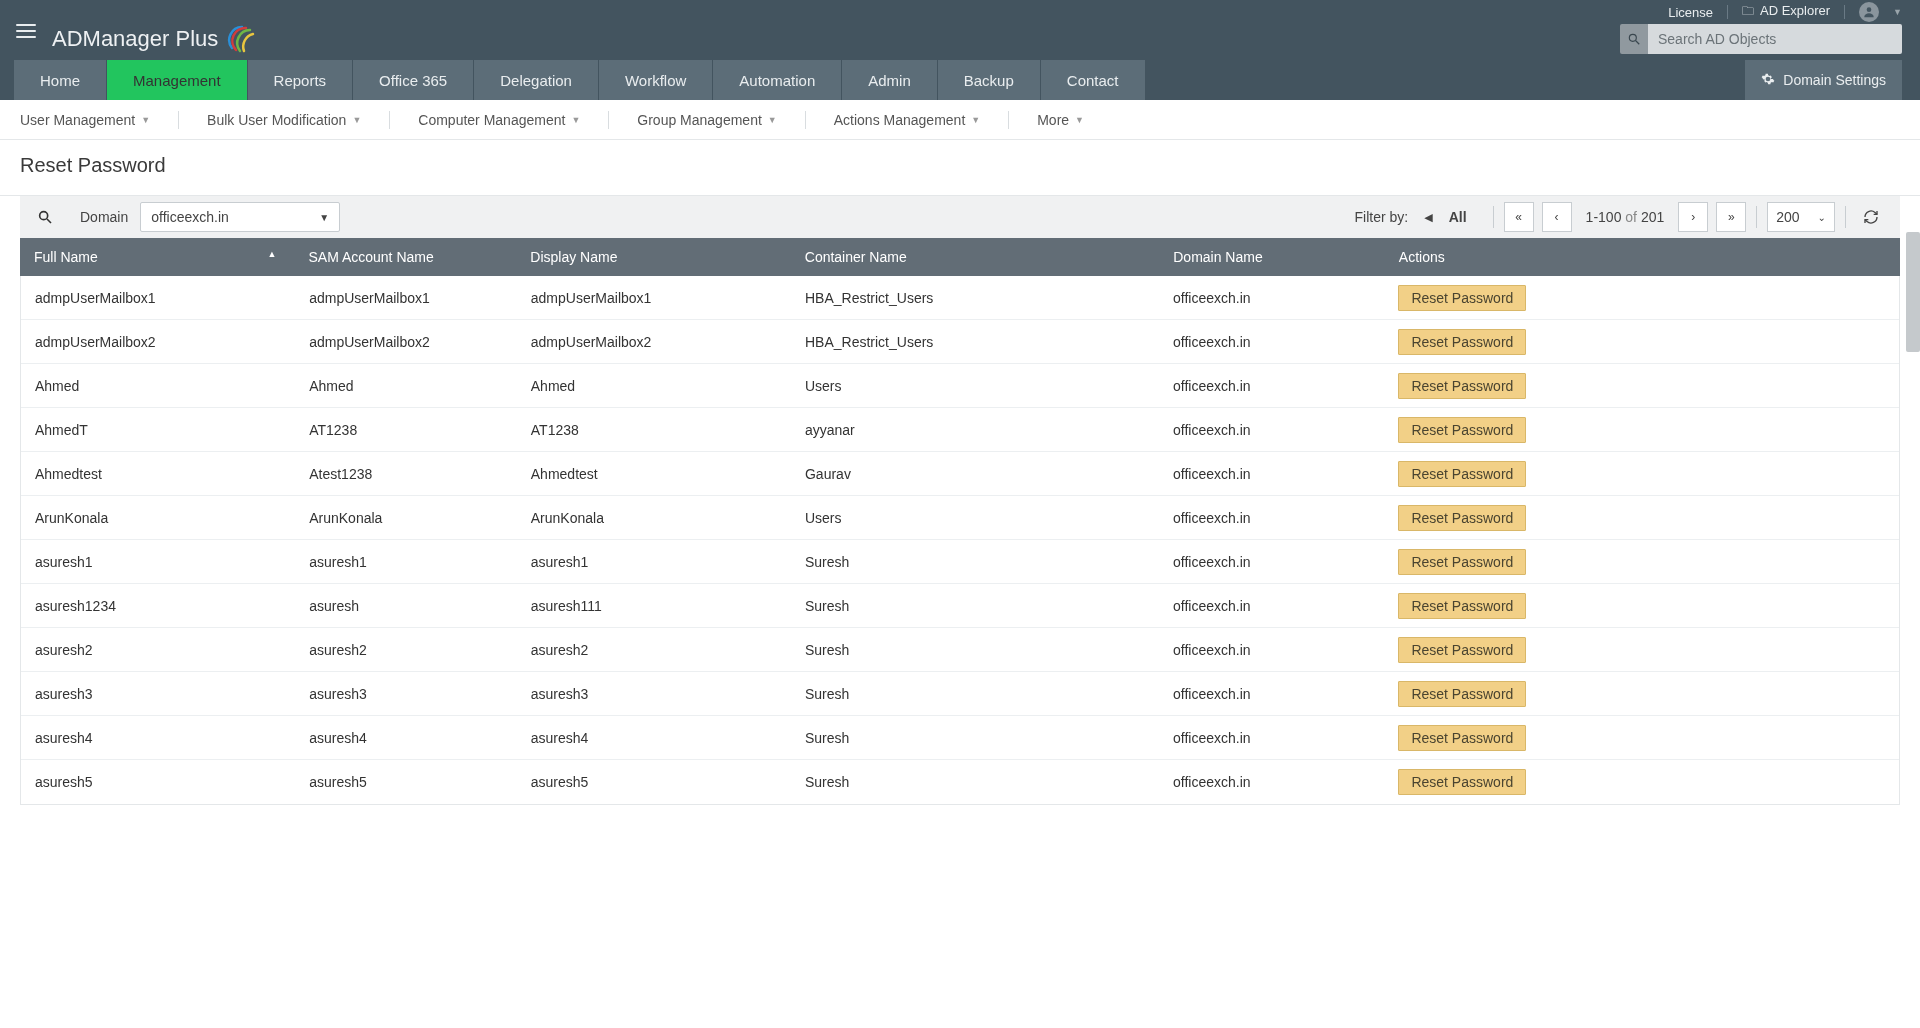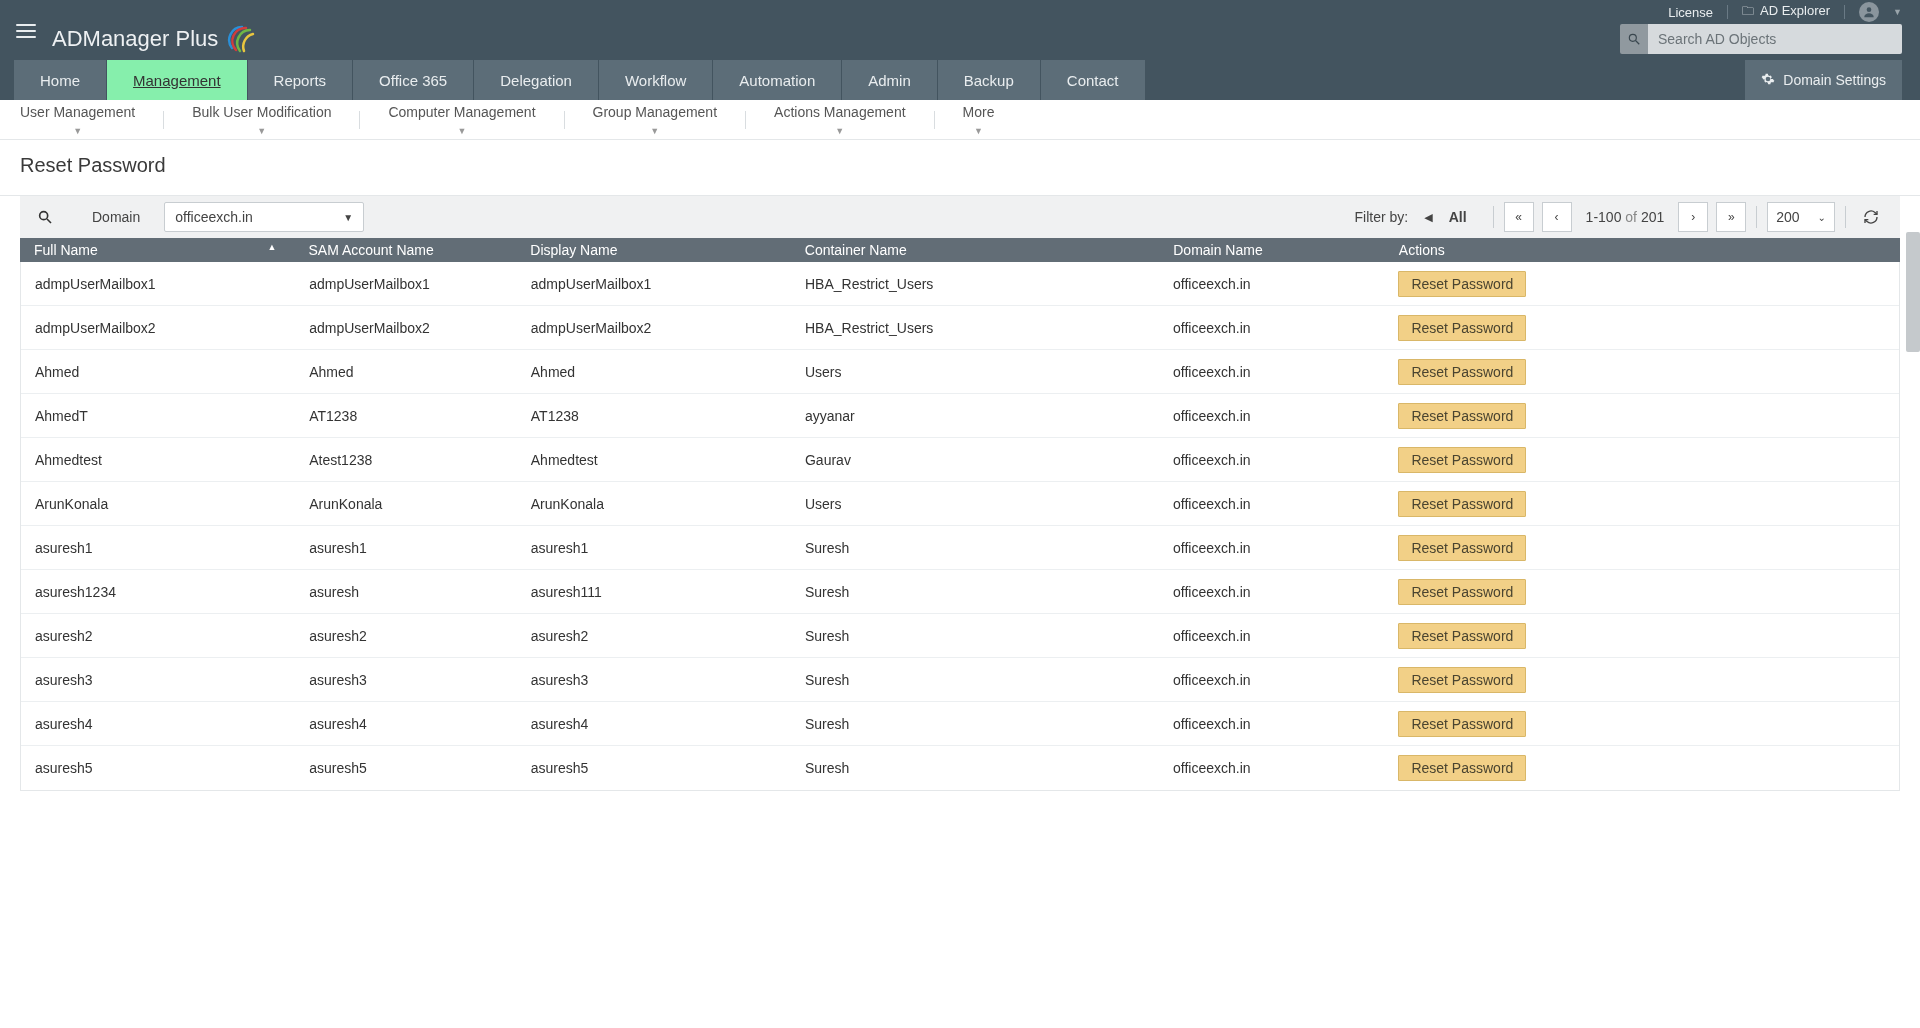--- a/index.html
+++ b/index.html
@@ -22,56 +22,56 @@
 .brand-arc { width: 30px; height: 30px; position: relative; }
 .brand-arc svg { display: block; }
 .search-wrap { margin-left: auto; display: flex; align-items: center; }
 .search-wrap .search-ico { width: 28px; height: 30px; background: #90999f; display: flex; align-items: center; justify-content: center; color: #3a474f; border-top-left-radius: 2px; border-bottom-left-radius: 2px; }
 .search-wrap input { width: 254px; height: 30px; border: none; padding: 0 10px; font-size: 14px; background: #d6dadd; color: #7f1d1d; outline: none; border-top-right-radius: 2px; border-bottom-right-radius: 2px; }
 .search-wrap input::placeholder { color: #6b7378; }
 
 
 .navbar { background: #43545f; display: flex; align-items: stretch; height: 40px; padding-left: 14px; padding-right: 18px; }
 .nav-tab { color: #e9edef; padding: 0 26px; display: flex; align-items: center; font-size: 15px; cursor: pointer; background: #5c6d78; margin-right: 1px; }
-.nav-tab.active { background: #86efac; color: #333; font-weight: 500; text-decoration: underline; }
+.nav-tab.active { background: #22c55e; color: #333; font-weight: 500; }
 .nav-spacer { flex: 1; }
 .domain-settings { background: #5c6d78; color: #e9edef; display: flex; align-items: center; gap: 8px; padding: 0 16px; cursor: pointer; font-size: 14px; }
 .gear { font-size: 14px; }
 
 
 .subnav { height: 40px; display: flex; align-items: center; border-bottom: 1px solid #e4e7e9; padding: 0 20px; gap: 28px; font-size: 14px; color: #555; }
-.subnav-item { display: flex; align-items: center; gap: 6px; cursor: pointer; flex-direction: column; }
+.subnav-item { display: flex; align-items: center; gap: 6px; cursor: pointer; }
 .subnav-item .caret { font-size: 9px; color: #999; }
 .subnav .vsep { width: 1px; height: 18px; background: #d9dde0; }
 
 
 .page-title { padding: 14px 20px 18px; font-size: 20px; color: #3a3a3a; border-bottom: 1px solid #e4e7e9; }
 
 
 .toolbar { background: #f0f1f2; height: 42px; display: flex; align-items: center; padding: 0 14px; margin: 0 20px; font-size: 14px; color: #444; }
 .toolbar .search-ico { width: 22px; height: 22px; display: flex; align-items: center; justify-content: center; cursor: pointer; color: #333; margin-right: 12px; }
-.toolbar .domain-label { margin: 0 24px; }
+.toolbar .domain-label { margin: 0 12px; }
 .domain-select { height: 30px; border: 1px solid #c8cdd1; background: #fff; padding: 0 36px 0 10px; border-radius: 2px; font-size: 14px; display: flex; align-items: center; cursor: pointer; position: relative; min-width: 200px; }
 .domain-select .caret { position: absolute; right: 10px; font-size: 10px; }
 .toolbar .flex { flex: 1; }
 .filter-by { display: flex; align-items: center; gap: 16px; margin-right: 24px; }
 .filter-by .arrow { font-size: 11px; cursor: pointer; }
 .filter-by b { font-weight: 700; }
 .pager { display: flex; align-items: center; gap: 8px; }
 .pager .vsep { width: 1px; height: 22px; background: #c8cdd1; margin: 0 2px; }
 .pg-btn { width: 30px; height: 30px; border: 1px solid #c8cdd1; background: #fff; display: flex; align-items: center; justify-content: center; cursor: pointer; font-size: 12px; }
 .pg-info { padding: 0 6px; }
 .pg-info .of { color: #888; }
 .size-select { height: 30px; border: 1px solid #c8cdd1; background: #fff; display: flex; align-items: center; padding: 0 8px; gap: 18px; cursor: pointer; }
 .size-select .caret { font-size: 10px; }
 .refresh-btn { width: 30px; height: 30px; display: flex; align-items: center; justify-content: center; cursor: pointer; color: #444; }
 
 
 .table-wrap { margin: 0 20px; position: relative; }
-.table-header { background: #626d76; color: #fff; display: flex; height: 24px; align-items: center; font-size: 14px; position: relative; }
+.table-header { background: #626d76; color: #fff; display: flex; height: 38px; align-items: center; font-size: 14px; position: relative; }
 .th { padding: 0 14px; position: relative; }
 .th-sort::after { content: "\25B2"; position: absolute; right: 18px; font-size: 9px; }
 .col-full { width: 14.6%; }
 .col-sam { width: 11.8%; }
 .col-disp { width: 14.6%; }
 .col-cont { width: 19.6%; }
 .col-dom { width: 12%; }
 .col-act { flex: 1; }
 
 .table-body { border: 1px solid #e4e7e9; border-top: none; }

